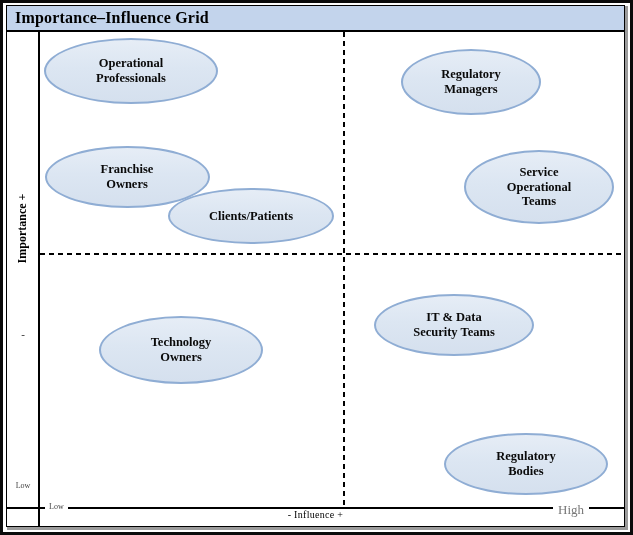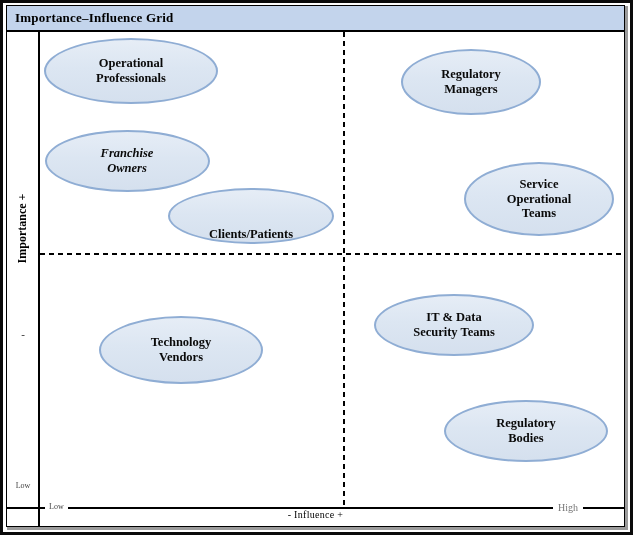--- a/index.html
+++ b/index.html
@@ -12,21 +12,21 @@
     position:absolute;left:3px;top:2px;right:5px;bottom:5px;
     border:1px solid #000;background:#fff;
     box-shadow:2px 2px 0 1px #9b9b9b;
   }
   .titlebar{
     position:absolute;left:0;top:0;right:0;height:24px;
     border-bottom:2px solid #000;
     display:flex;align-items:center;
   }
   .titlebar .title{
-    font-weight:bold;font-size:13px;letter-spacing:.2px;color:#000;
+    font-weight:bold;font-size:16px;letter-spacing:.2px;color:#000;
     padding-left:8px;white-space:nowrap;
   }
   .line{position:absolute;background:#000;}
   #y-axis-line{left:31px;top:26px;bottom:0;width:2px;}
   #x-axis-line{left:0;right:0;top:501px;height:2px;}
   .dash-h{
     position:absolute;height:2px;
     background:repeating-linear-gradient(90deg,#000 0 5px,transparent 5px 9px);
   }
   .dash-v{
@@ -36,21 +36,21 @@
   #h-divider{left:33px;right:1px;top:247px;}
   #v-divider{left:336px;top:26px;height:475px;}
   #y-label{
     position:absolute;left:-59px;top:214px;width:150px;height:17px;
     transform:rotate(-90deg);text-align:center;
     font-weight:bold;font-size:12px;color:#000;
   }
   #y-minus{position:absolute;left:9px;top:322px;width:14px;text-align:center;font-size:11px;color:#222;}
   #y-low{position:absolute;left:3px;top:475px;width:26px;text-align:center;font-size:8px;color:#444;}
   #x-low{position:absolute;left:38px;top:496px;font-size:8px;color:#444;background:#fff;padding:0 4px;}
-  #x-high{position:absolute;left:546px;top:496px;font-size:10px;color:#777;background:#fff;padding:0 5px;}
+  #x-high{position:absolute;left:546px;top:496px;font-size:13px;color:#777;background:#fff;padding:0 5px;}
   #x-label{
     position:absolute;left:0;right:0;top:503px;text-align:center;
     font-weight:normal;font-size:10px;color:#000;letter-spacing:.3px;
   }
   .bubble{
     position:absolute;border-radius:50%;
     border:2px solid #8fadd4;
     background:linear-gradient(180deg,#e6edf6 0%,#dce6f2 45%,#d5e0ee 100%);
     display:flex;align-items:center;justify-content:center;
     text-align:center;padding:0 34px;box-sizing:border-box;
@@ -81,33 +81,33 @@
     <div id="x-high">High</div>
     <div id="x-label">- Influence +</div>
 
     <div id="bubbles-layer">
         <div class="bubble" style="left: 37px; top: 32px; width: 174px; height: 66px; border-color: rgb(143, 173, 212);">
           <span>Operational Professionals</span>
         </div>
         <div class="bubble" style="left: 394px; top: 43px; width: 140px; height: 66px; border-color: rgb(143, 173, 212);">
           <span>Regulatory Managers</span>
         </div>
-        <div class="bubble" style="left: 37.5px; top: 124px; width: 165px; height: 62px; border-color: rgb(143, 173, 212); font-style: italic;">
+        <div class="bubble" style="left: 37.5px; top: 140px; width: 165px; height: 62px; border-color: rgb(143, 173, 212);">
           <span>Franchise Owners</span>
         </div>
-        <div class="bubble" style="left: 457px; top: 156px; width: 150px; height: 74px; border-color: rgb(143, 173, 212); text-align: center;">
+        <div class="bubble" style="left: 457px; top: 144px; width: 150px; height: 74px; border-color: rgb(143, 173, 212); text-align: center;">
           <span>Service Operational Teams</span>
         </div>
-        <div class="bubble" style="left: 161px; top: 182px; width: 166px; height: 56px; border-color: rgb(143, 173, 212); align-items: flex-end;">
+        <div class="bubble" style="left: 161px; top: 182px; width: 166px; height: 56px; border-color: rgb(143, 173, 212);">
           <span>Clients/Patients</span>
         </div>
         <div class="bubble" style="left: 367px; top: 288px; width: 160px; height: 62px; border-color: rgb(143, 173, 212); align-items: center;">
           <span>IT &amp; Data Security Teams</span>
         </div>
         <div class="bubble" style="left: 92px; top: 310px; width: 164px; height: 68px; border-color: rgb(143, 173, 212);">
-          <span>Technology Vendors</span>
+          <span>Technology Owners</span>
         </div>
-        <div class="bubble" style="left: 437px; top: 394px; width: 164px; height: 62px; border-color: rgb(143, 173, 212);">
+        <div class="bubble" style="left: 437px; top: 427px; width: 164px; height: 62px; border-color: rgb(143, 173, 212);">
           <span>Regulatory Bodies</span>
         </div>
       </div>
   </div>
 </div>
 
 </body></html>

